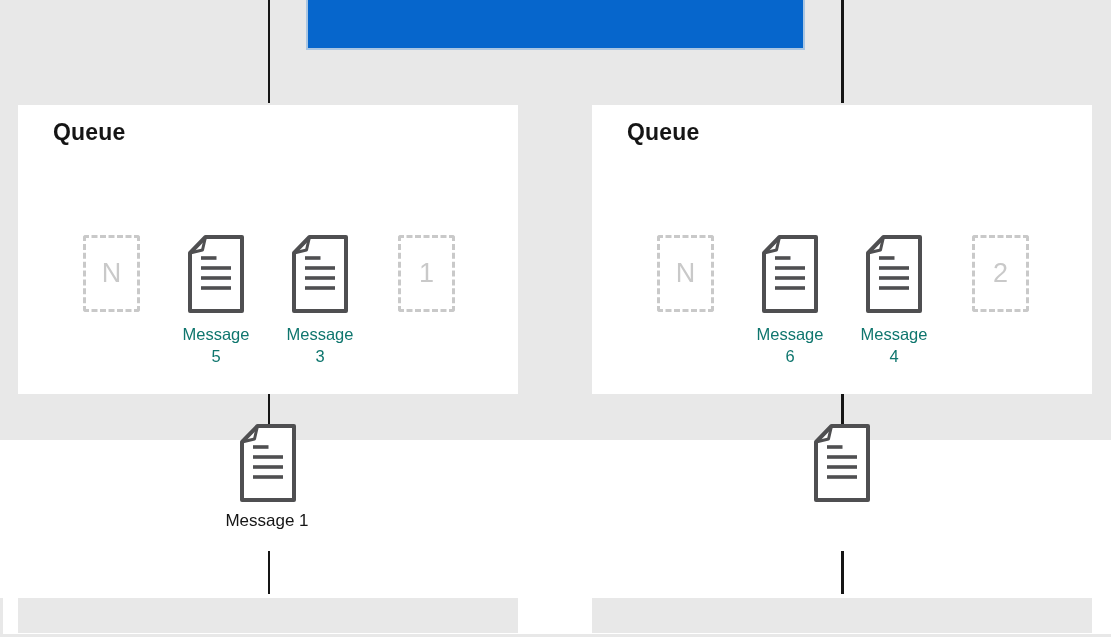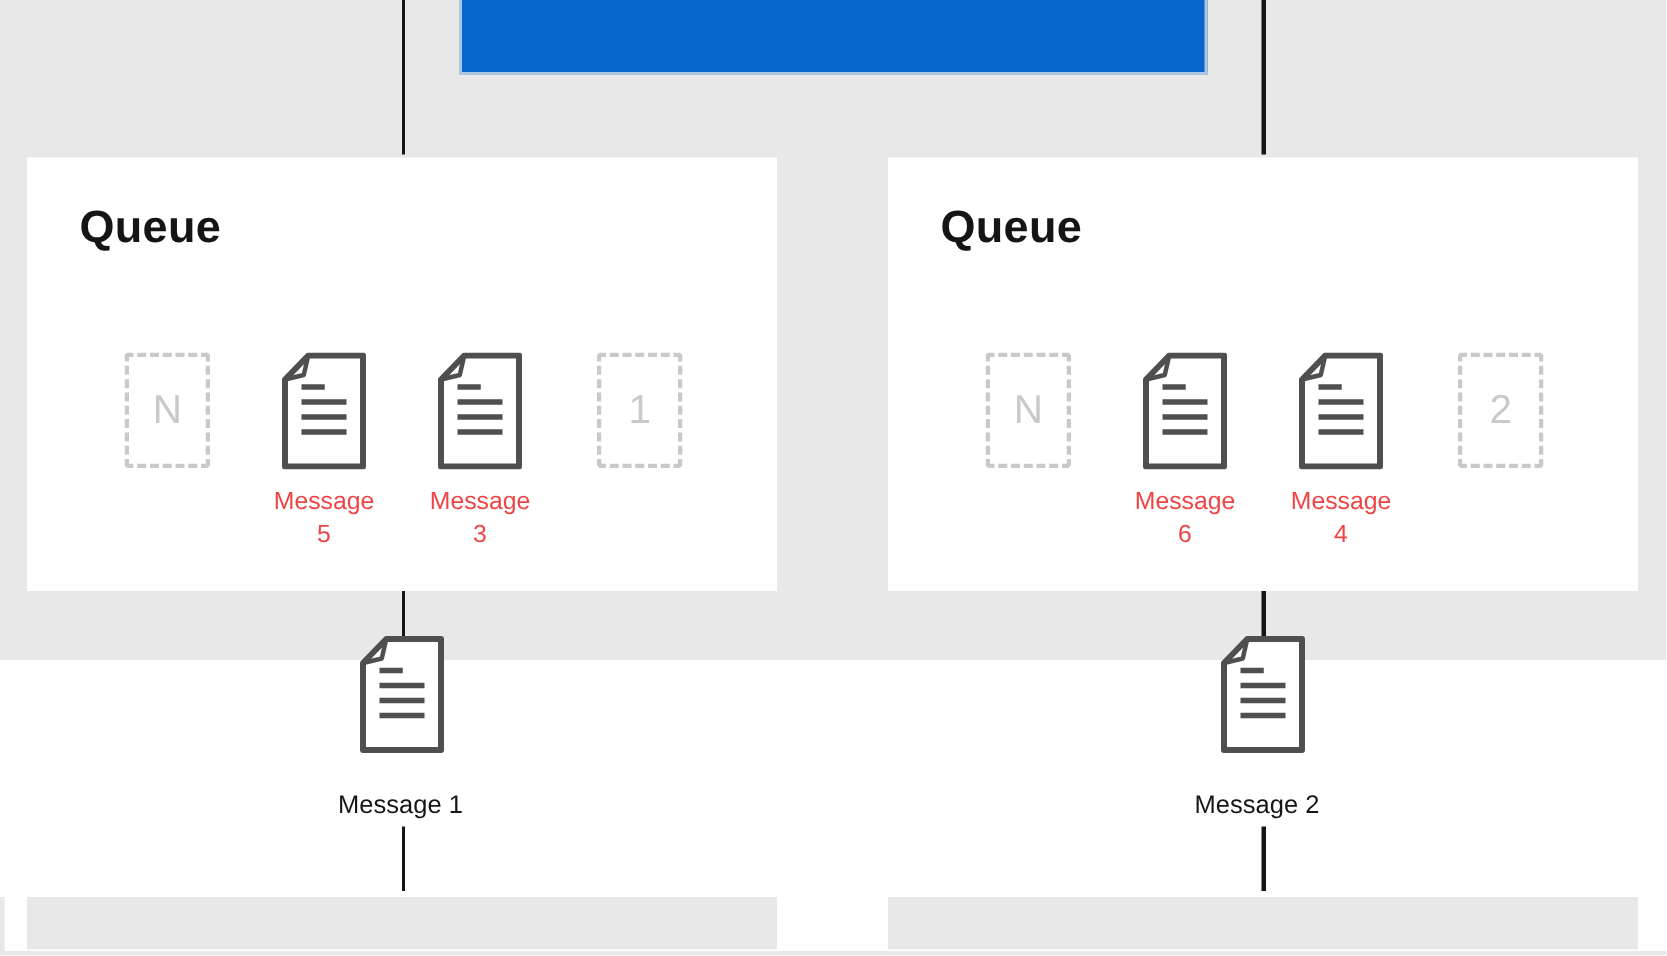--- a/index.html
+++ b/index.html
@@ -8,34 +8,34 @@
     background:#ffffff;font-family:"Liberation Sans",sans-serif;color:#151515;
   }
   .abs{position:absolute;}
   .top-band{left:0;top:0;width:1111px;height:440px;background:#e8e8e8;}
   .address-box{
     left:306px;top:0;width:495px;height:48px;background:#0666cc;
     border-left:2px solid #aac6e2;border-right:2px solid #aac6e2;border-bottom:2px solid #aac6e2;
   }
   .vline{width:2.5px;background:#151515;}
   .queue-card{top:105px;width:500px;height:289px;background:#ffffff;}
-  .q-title{left:35px;top:30px;font-size:30px;font-weight:700;letter-spacing:.2px;}
+  .q-title{left:35px;top:14px;font-size:23px;font-weight:700;letter-spacing:.2px;}
   .q-sub{left:35px;top:64px;font-size:23px;font-weight:400;}
   .q-sub .it{font-style:italic;}
   .slot{
     top:130px;width:51px;height:71px;border:3px dashed #c9c9c9;border-radius:3px;
     display:flex;align-items:center;justify-content:center;
     color:#c9c9c9;font-size:27px;
   }
   .doc-icon{display:block;}
   .msg-label{
-    top:218px;width:170px;text-align:center;font-size:16.5px;line-height:22px;color:#ef4444;
+    top:218px;width:170px;text-align:center;font-size:16.5px;line-height:22px;color:#0f766e;
   }
   .flight-label{
-    top:511px;width:170px;text-align:center;font-size:17px;color:#151515;margin-top:16px;
+    top:511px;width:170px;text-align:center;font-size:17px;color:#151515;
   }
   .gray-box{background:#e8e8e8;}
   .bottom-strip{left:0;top:634px;width:1111px;height:3px;background:#e8e8e8;}
   .left-sliver{left:0;top:598px;width:3px;height:39px;background:#e8e8e8;}
 </style>
 </head>
 <body>
 
 <div class="canvas">
 
@@ -112,20 +112,19 @@
   </div>
 
   <svg class="abs doc-icon" style="left:239px;top:424px" width="58" height="78" viewBox="0 0 56 78">
       <use href="#doc"></use>
     </svg>
   <div class="abs flight-label" style="left:182px">Message 1</div>
 
   <svg class="abs doc-icon" style="left:813px;top:424px" width="58" height="78" viewBox="0 0 56 78">
       <use href="#doc"></use>
     </svg>
-  <div class="abs flight-label" style="left:753px">Message 2</div>
 
   <div class="abs gray-box" style="left:18px;top:598px;width:500px;height:35px"></div>
   <div class="abs gray-box" style="left:592px;top:598px;width:500px;height:35px"></div>
   <div class="abs left-sliver"></div>
   <div class="abs bottom-strip"></div>
 
 </div>
 
 </body></html>

